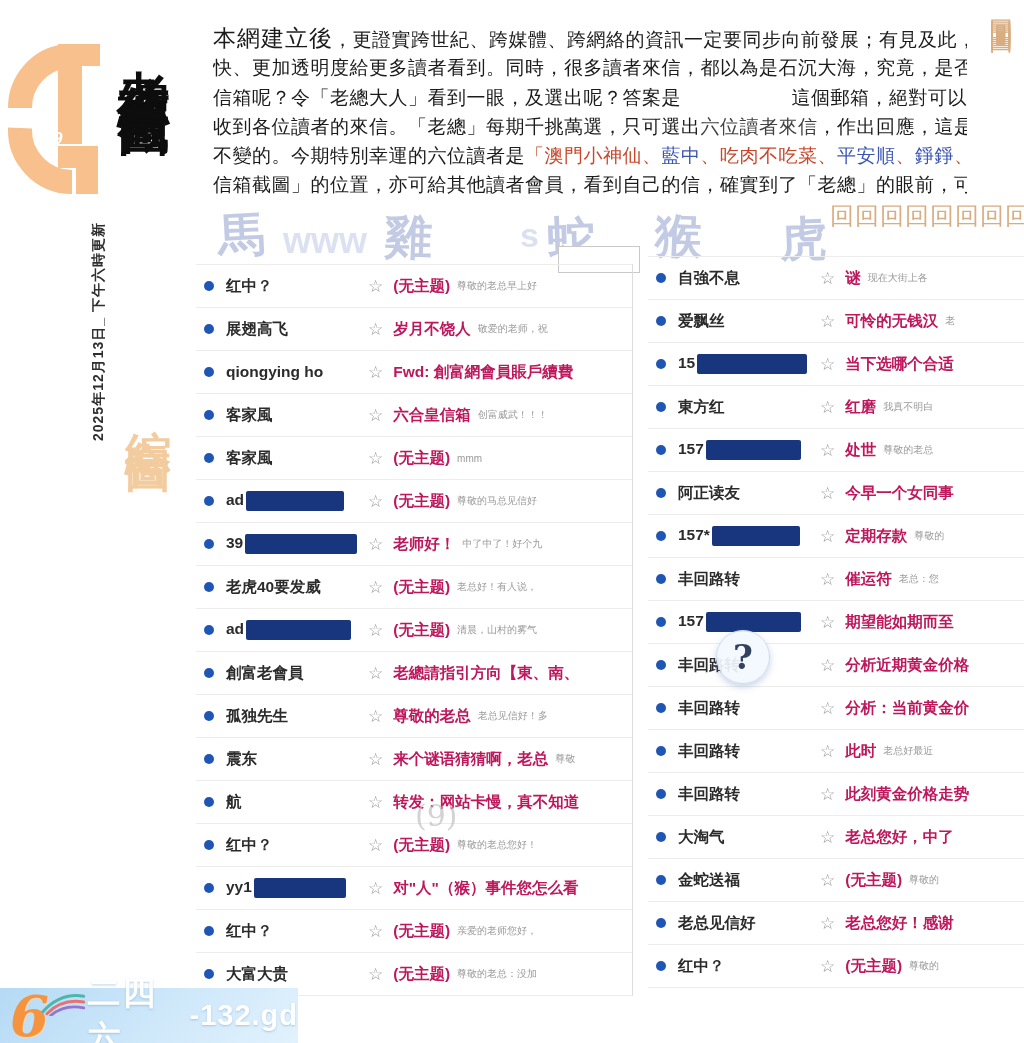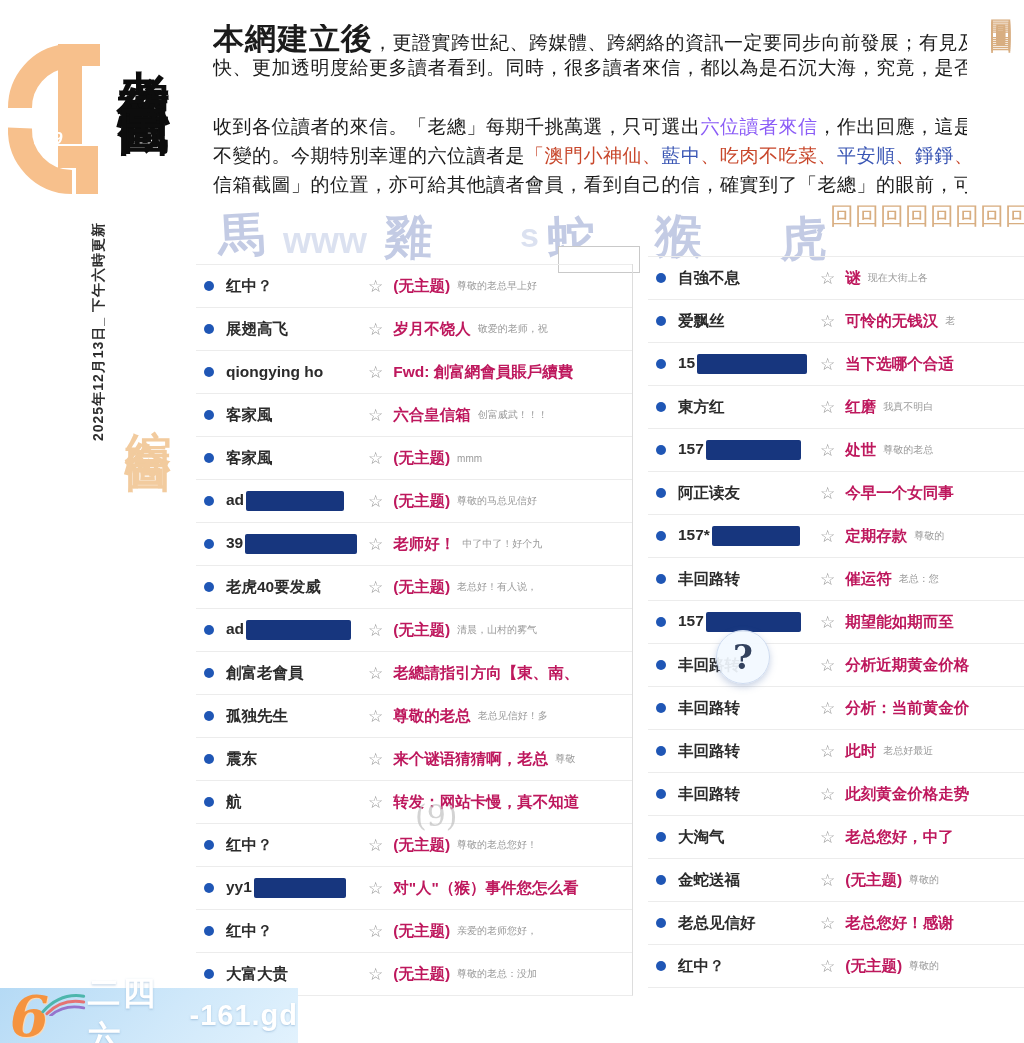--- a/index.html
+++ b/index.html
@@ -20,22 +20,22 @@
            letter-spacing:8px;line-height:1;}
   .v-subtitle{position:absolute;left:126px;top:394px;writing-mode:vertical-rl;text-orientation:upright;
            font-family:"DejaVu Serif",serif;font-size:46px;font-weight:700;color:#f2cb9e;
            letter-spacing:10px;line-height:1;}
 
   
   .intro{position:absolute;left:213px;top:24px;width:754px;font-family:"Liberation Serif",serif;
          font-size:19px;line-height:29.3px;color:#1b1b1b;letter-spacing:0.5px;}
   .iline{white-space:nowrap;overflow:hidden;height:29.3px;}
   .iline.flexline{display:flex;justify-content:space-between;}
-  .lead{font-size:31px;font-weight:700;letter-spacing:1px;}
-  .hl{color:#8b5cf6;}
+  .lead{font-size:23px;font-weight:400;letter-spacing:1px;}
+  .hl{color:#404040;}
 
   
   .meander-v{position:absolute;left:986px;top:0px;writing-mode:vertical-rl;
              font-size:24px;line-height:30px;color:#d2a06c;letter-spacing:2px;opacity:.85;}
   .meander-h{position:absolute;left:830px;top:200px;font-size:24px;color:#d2a06c;
              letter-spacing:1px;opacity:.85;white-space:nowrap;}
 
   
   .wm-zodiac span{position:absolute;font-family:"DejaVu Serif",serif;font-size:47px;font-weight:700;
                   color:rgba(145,160,205,0.55);}
@@ -105,20 +105,22 @@
 
   <div class="v-date">2025年12月13日_ 下午六時更新</div>
 
   <div class="v-title">老總信箱截圖</div>
   <div class="v-subtitle">綜合圖</div>
 
   <div class="intro">
     <div class="iline"><span class="lead">本網建立後</span><span>，更證實跨世紀、跨媒體、跨網絡的資訊一定要同步向前發展；有見及此，資訊必須要更</span></div>
     <div class="iline">快、更加透明度給更多讀者看到。同時，很多讀者來信，都以為是石沉大海，究竟，是否真的去到「老總」的</div>
     <div class="iline flexline">
+        <span>信箱呢？令「老總大人」看到一眼，及選出呢？答案是</span>
+        <span>這個郵箱，絕對可以</span>
       </div>
     <div class="iline"><span>收到各位讀者的來信。「老總」每期千挑萬選，只可選出</span><span class="hl">六位讀者來信</span><span>，作出回應，這是「鐵」一般的傳統，是</span></div>
     <div class="iline">
       
     <span style="color: rgb(27, 27, 27);">不變的。今期特別幸運的六位讀者是</span><span style="color: rgb(200, 71, 43);">「</span><span style="color: rgb(200, 71, 43);">澳門小神仙</span><span style="color: rgb(200, 71, 43);">、</span><span style="color: rgb(58, 86, 180);">藍中</span><span style="color: rgb(200, 71, 43);">、</span><span style="color: rgb(200, 71, 43);">吃肉不吃菜</span><span style="color: rgb(200, 71, 43);">、</span><span style="color: rgb(58, 86, 180);">平安順</span><span style="color: rgb(200, 71, 43);">、</span><span style="color: rgb(58, 86, 180);">錚錚</span><span style="color: rgb(200, 71, 43);">、</span></div>
     <div class="iline">信箱截圖」的位置，亦可給其他讀者會員，看到自己的信，確實到了「老總」的眼前，可以千萬個放心。謝謝。</div>
   </div>
 
   <div class="meander-v">回回回回回回回</div>
   <div class="meander-h">回回回回回回回回</div>
@@ -424,16 +426,16 @@
     </div>
 
   <div class="footer">
     <span class="six">6</span>
     <svg class="feather" width="46" height="26" viewBox="0 0 46 26">
       <path d="M2 22 Q20 2 44 6" stroke="#4db6ac" stroke-width="3" fill="none" stroke-linecap="round"></path>
       <path d="M6 24 Q22 8 44 12" stroke="#e57373" stroke-width="3" fill="none" stroke-linecap="round"></path>
       <path d="M10 26 Q24 14 44 18" stroke="#9575cd" stroke-width="3" fill="none" stroke-linecap="round"></path>
     </svg>
     <span class="site-cn">二四六</span>
-    <span class="site-domain">-161.gd</span>
+    <span class="site-domain">-132.gd</span>
   </div>
 
 </div>
 
 </body></html>

